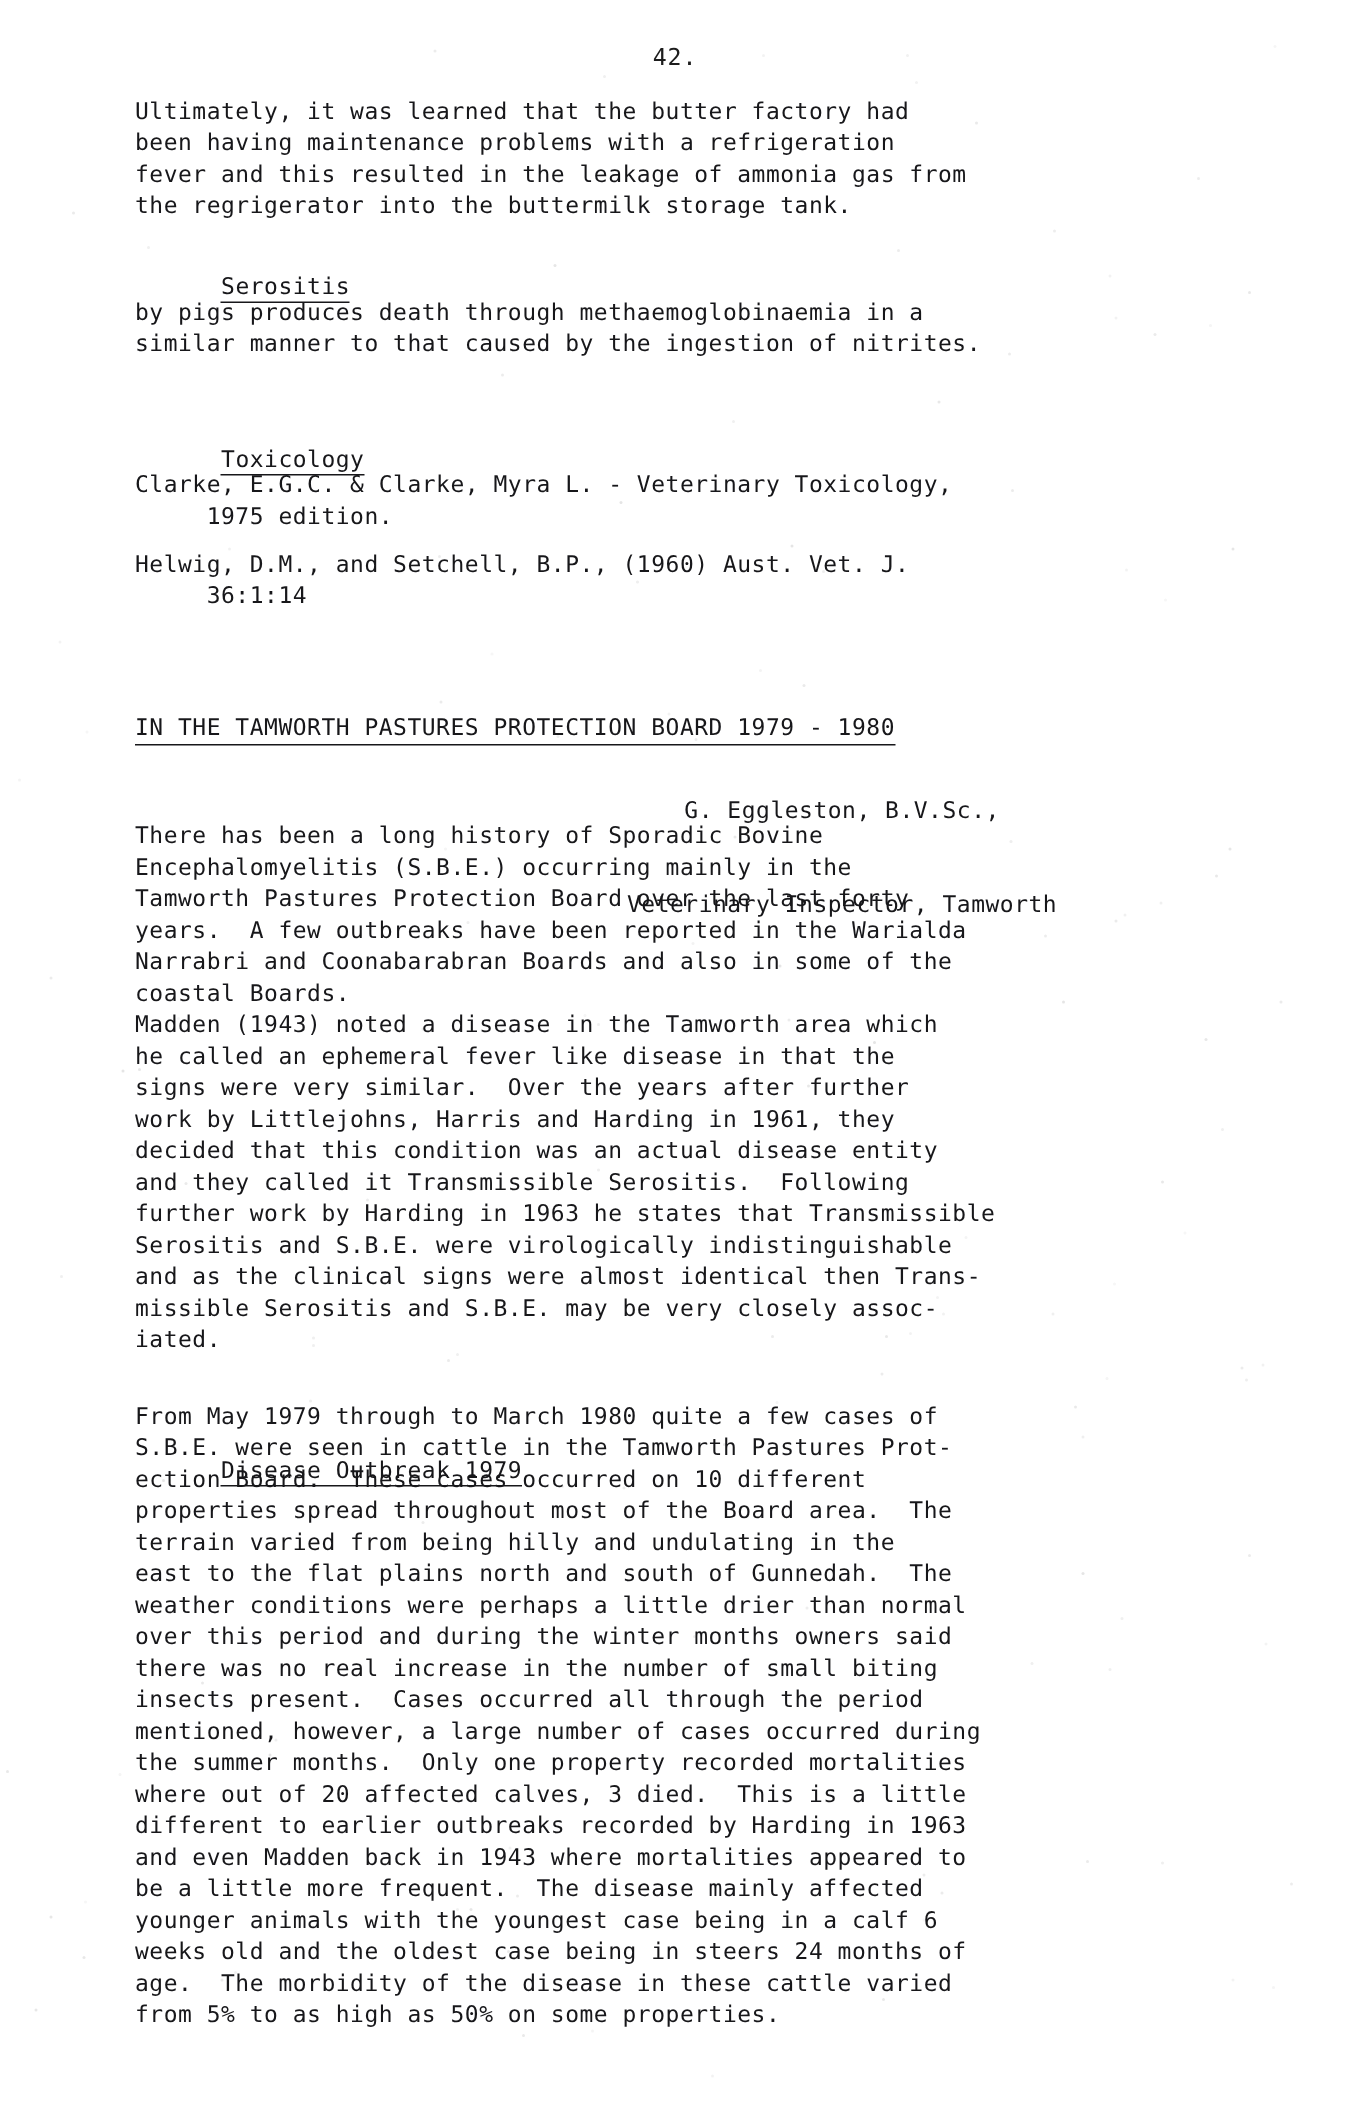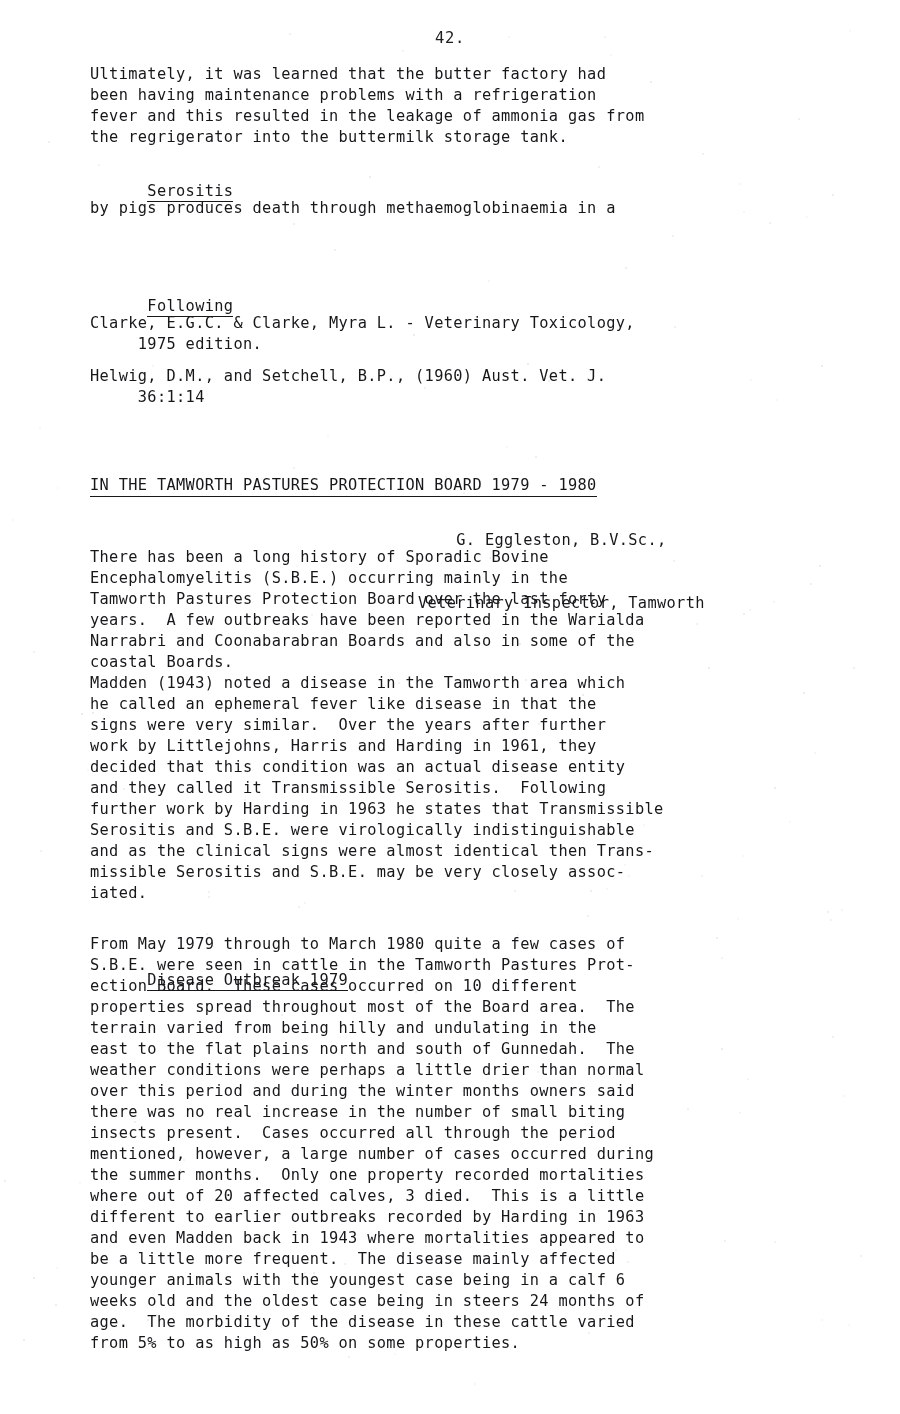--- a/index.html
+++ b/index.html
@@ -281,24 +281,24 @@
   <div class="content">
 
     <div class="page-number">42.</div>
 
     <div class="block" style="top:64px" id="intro"><span class="ln">Ultimately, it was learned that the butter factory had</span><span class="ln">been having maintenance problems with a refrigeration</span><span class="ln">fever and this resulted in the leakage of ammonia gas from</span><span class="ln">the regrigerator into the buttermilk storage tank.</span></div>
 
     <div class="heading" style="top:160px">
       <span class="u">Serositis</span>
     </div>
 
-    <div class="block" style="top:198px" id="concl"><span class="ln">by pigs produces death through methaemoglobinaemia in a</span></div>
+    <div class="block" style="top:198px" id="concl"><span class="ln">by pigs produces death through methaemoglobinaemia in a</span><span class="ln">similar manner to that caused by the ingestion of nitrites.</span></div>
 
     <div class="heading" style="top:275px">
-      <span class="u">Following</span>
+      <span class="u">Toxicology</span>
     </div>
 
     <div class="ref" style="top:313px" id="ref1"><span class="ln">Clarke, E.G.C. &amp; Clarke, Myra L. - Veterinary Toxicology,</span><span class="ln">     1975 edition.</span></div>
     <div class="ref" style="top:366px" id="ref2"><span class="ln">Helwig, D.M., and Setchell, B.P., (1960) Aust. Vet. J.</span><span class="ln">     36:1:14</span></div>
 
     <div class="title" style="top:430px">
       <span class="tl"><span class="u">IN THE TAMWORTH PASTURES PROTECTION BOARD 1979 - 1980</span></span>
     </div>
 
     <div class="byline" style="top:488px">

